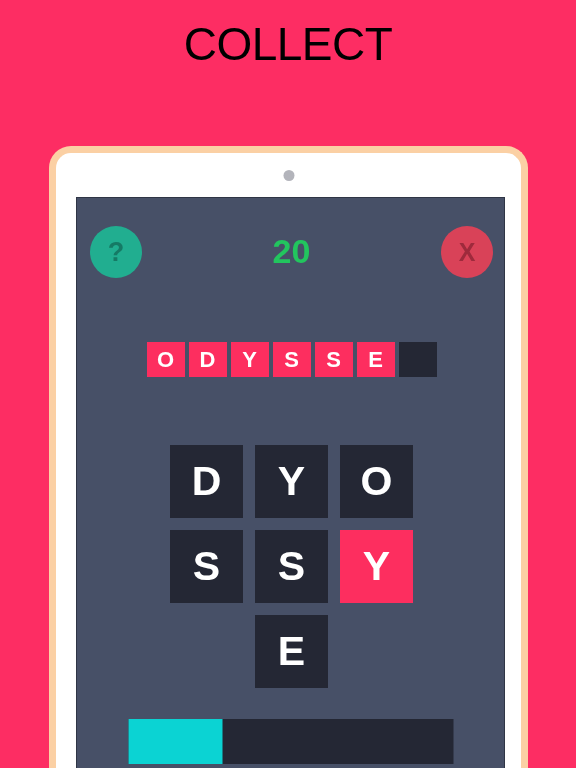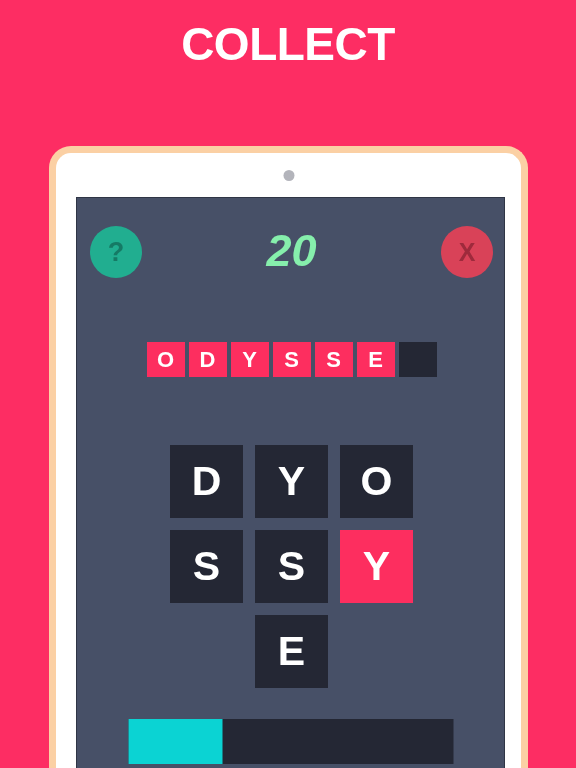--- a/index.html
+++ b/index.html
@@ -16,22 +16,22 @@
     position: relative;
   }
 
   
   #headline {
     position: absolute;
     top: 18px;
     left: 0;
     width: 576px;
     text-align: center;
-    color: #ffffff;
-    font-weight: bold;
+    color: #000000;
+    font-weight: normal;
     font-size: 46px;
     line-height: 52px;
     letter-spacing: -0.5px;
     font-stretch: condensed;
   }
   #headline .line { display: block; white-space: nowrap; }
 
   
   #tablet {
     position: absolute;
@@ -110,25 +110,24 @@
   }
 
   #score-display {
     position: absolute;
     left: 0; top: 0;
     width: 429px;
     height: 106px;
     display: flex;
     align-items: center;
     justify-content: center;
-    color: #86efac;
-    font-weight: bold;
-    font-size: 45px;
+    color: #22c55e;
+    font-weight: bold;
+    font-size: 34px;
     letter-spacing: 0px;
-    font-style: italic;
   }
 
   
   #word-row {
     position: absolute;
     top: 144px;
     left: 0;
     width: 429px;
     display: flex;
     justify-content: center;

